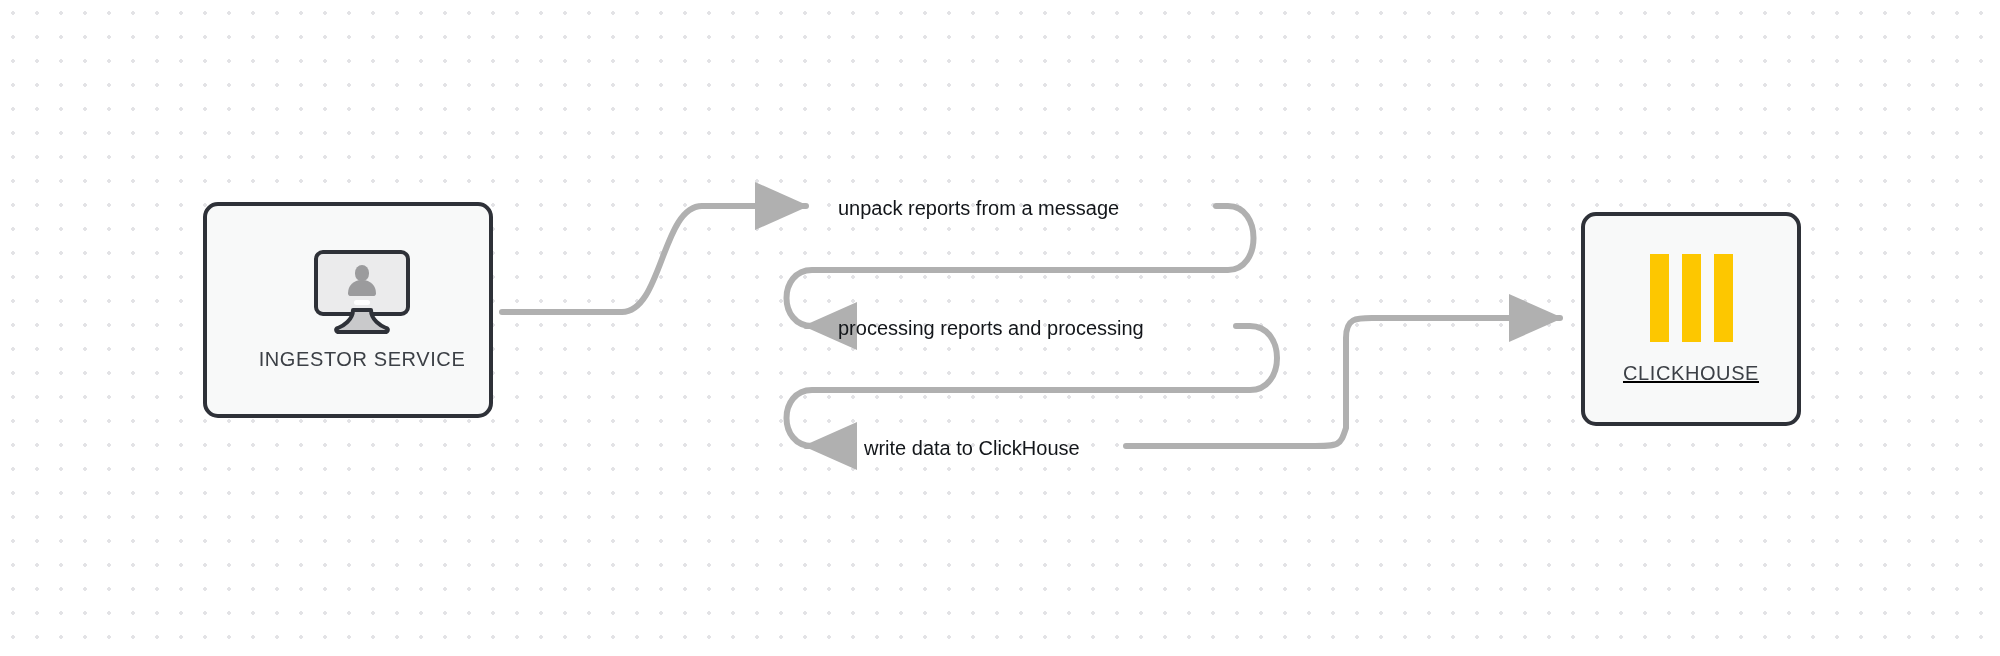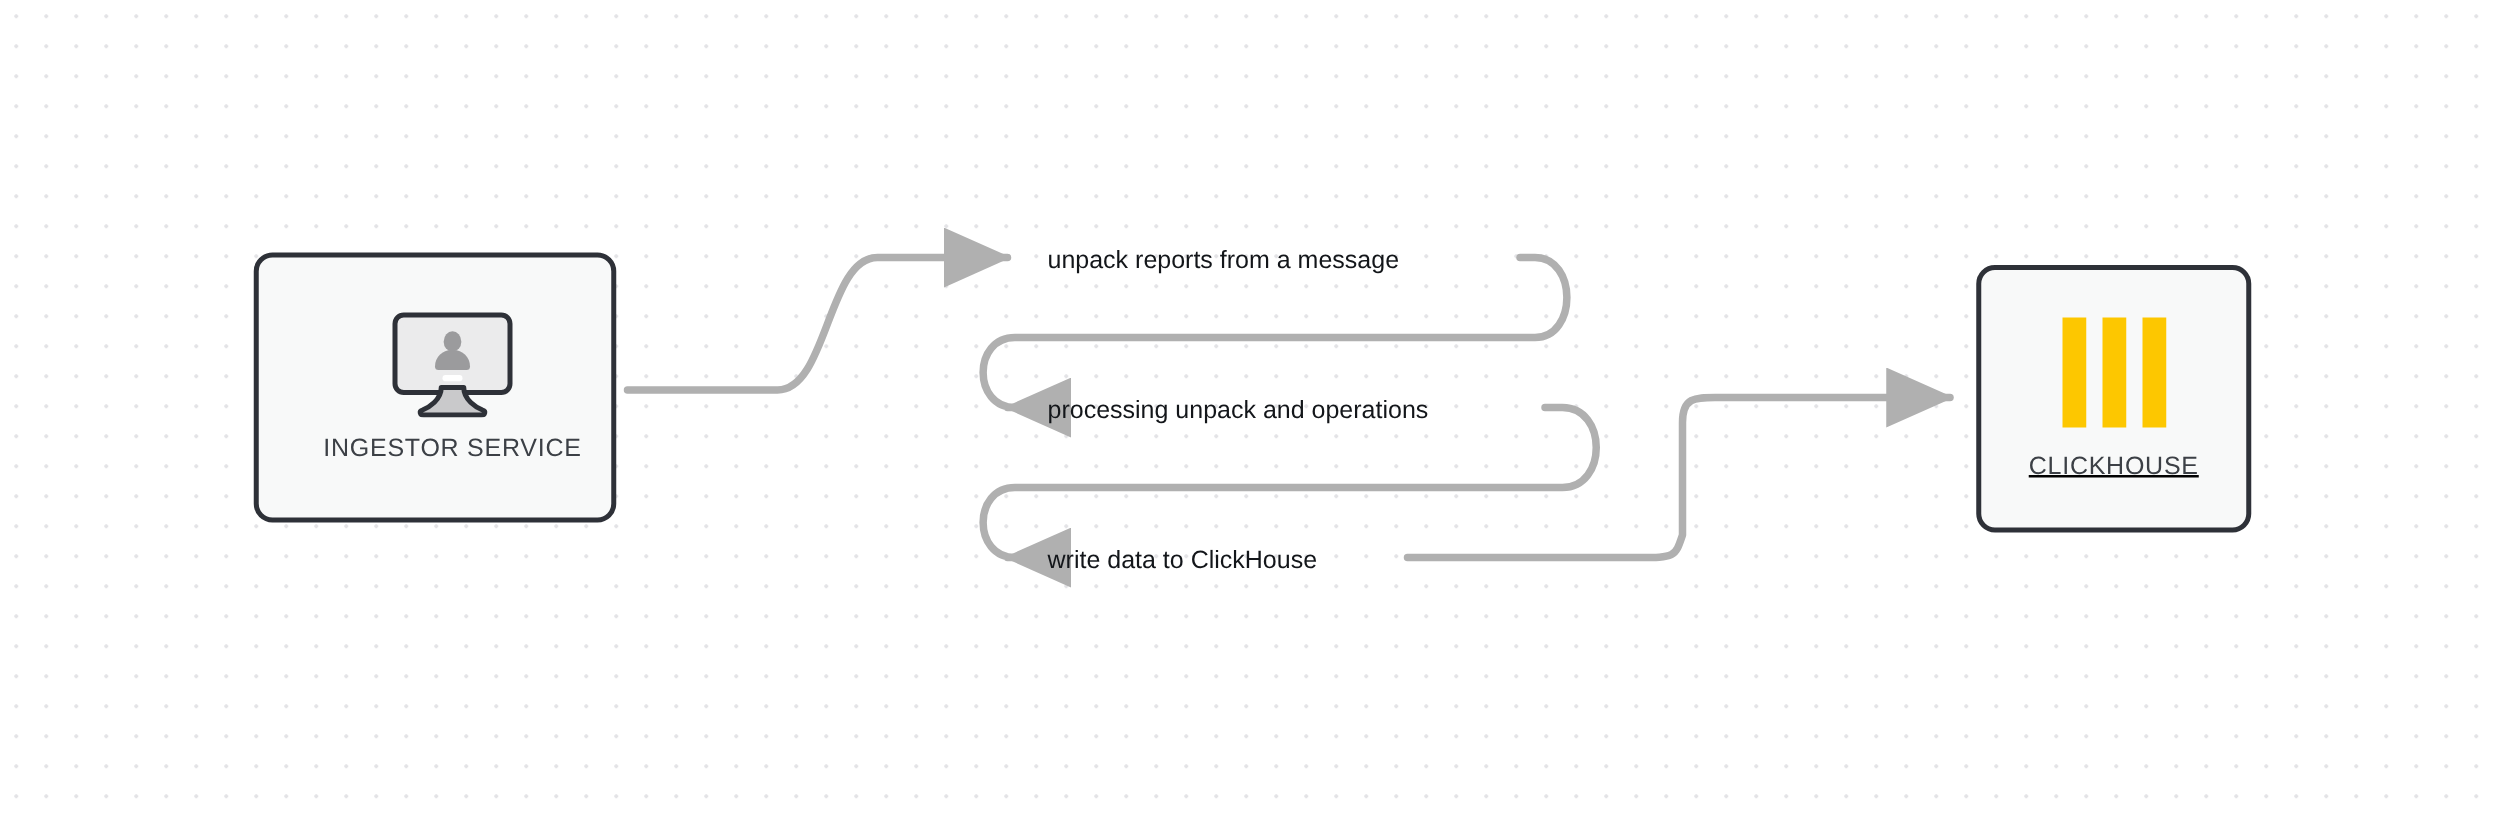--- a/index.html
+++ b/index.html
@@ -148,21 +148,21 @@
   
   .edge-label {
     position: absolute;
     color: #13161a;
     font-size: 20px;
     white-space: nowrap;
     line-height: 1;
   }
   #edge-label-1 { left: 838px; top: 198px; }
   #edge-label-2 { left: 838px; top: 318px; }
-  #edge-label-3 { left: 838px; top: 438px; }
+  #edge-label-3 { left: 864px; top: 438px; }
 </style>
 </head>
 <body>
 
 <div id="canvas" style="background-color: rgb(255, 255, 255); background-image: radial-gradient(circle, rgb(227, 227, 230) 1.6px, rgba(0, 0, 0, 0) 1.7px); background-size: 24px 24px;">
 
   <svg id="wires" viewBox="0 0 2000 656" width="2000" height="656" xmlns="http://www.w3.org/2000/svg">
     <defs>
       <marker id="arrowhead" markerWidth="9" markerHeight="8" refX="8.5" refY="4" orient="auto" markerUnits="strokeWidth">
         <path d="M0,0 L9,4 L0,8 Z" fill="#b0b0b0"></path>
@@ -216,16 +216,16 @@
   <div class="node" id="node-clickhouse" style="border-color: rgb(46, 49, 56); background: rgb(248, 249, 249);">
     <div class="ch-logo">
       <div class="ch-bar" style="background: rgb(253, 199, 0);"></div>
       <div class="ch-bar" style="background: rgb(253, 199, 0);"></div>
       <div class="ch-bar" style="background: rgb(253, 199, 0);"></div>
     </div>
     <div class="node-label" style="color: rgb(60, 64, 70);">CLICKHOUSE</div>
   </div>
 
   <div class="edge-label" id="edge-label-1">unpack reports from a message</div>
-  <div class="edge-label" id="edge-label-2">processing unpack and operations</div>
+  <div class="edge-label" id="edge-label-2">processing reports and processing</div>
   <div class="edge-label" id="edge-label-3">write data to ClickHouse</div>
 
 </div>
 
 </body></html>

